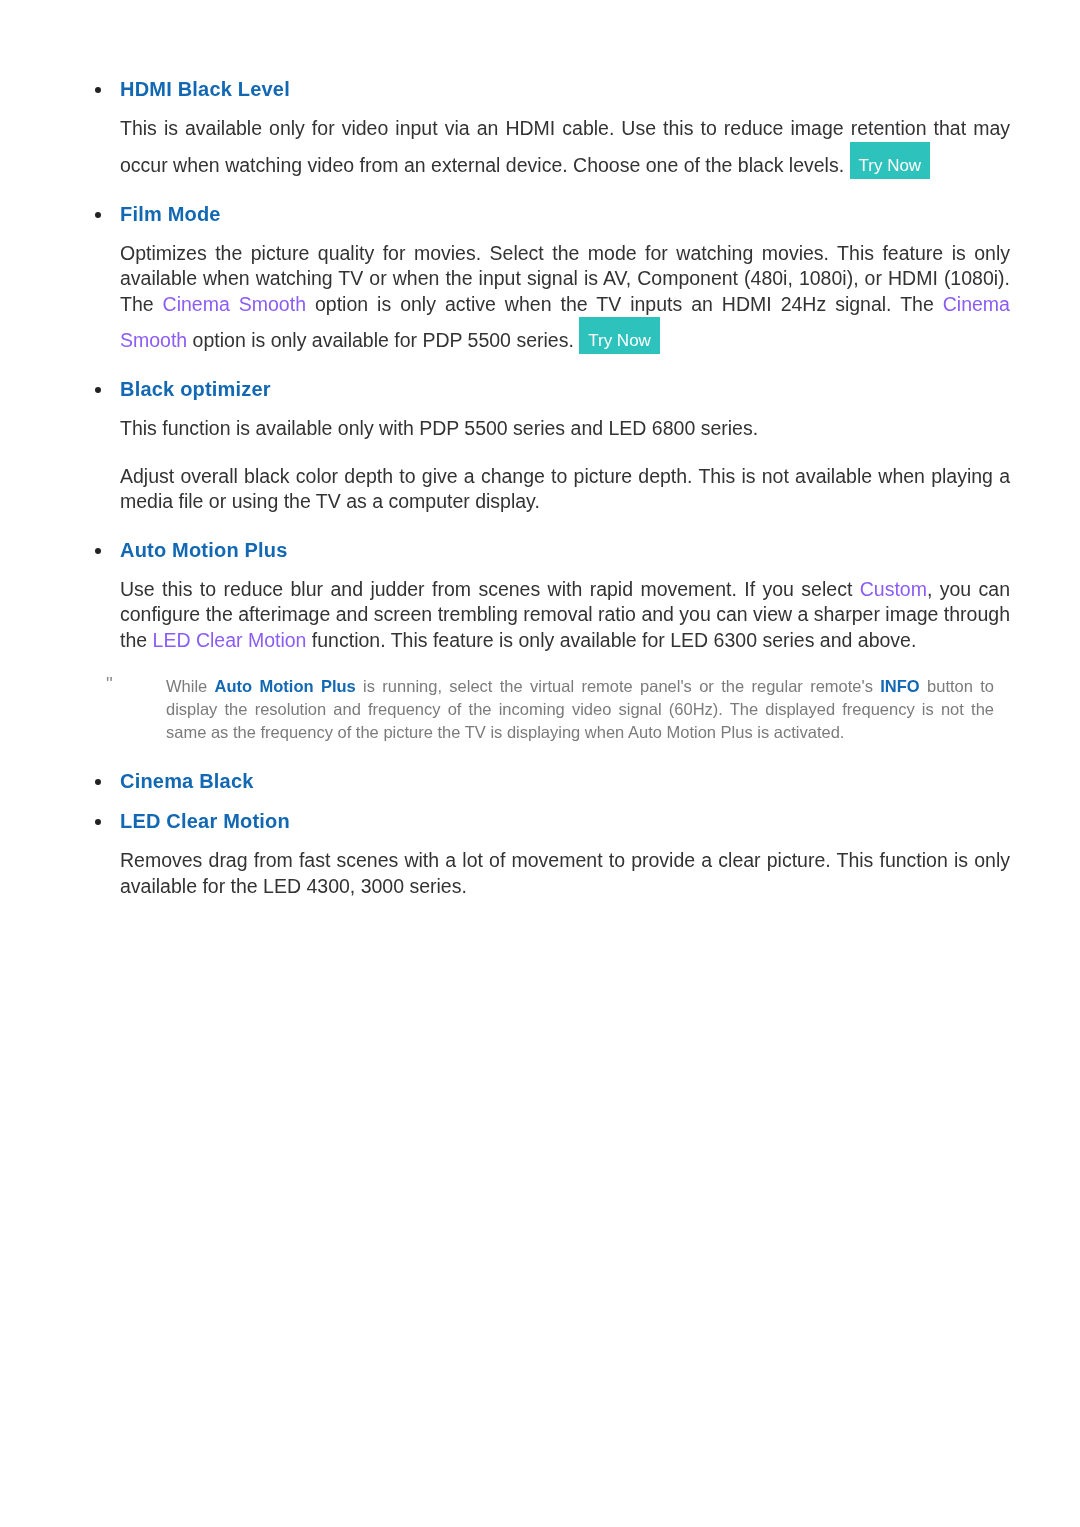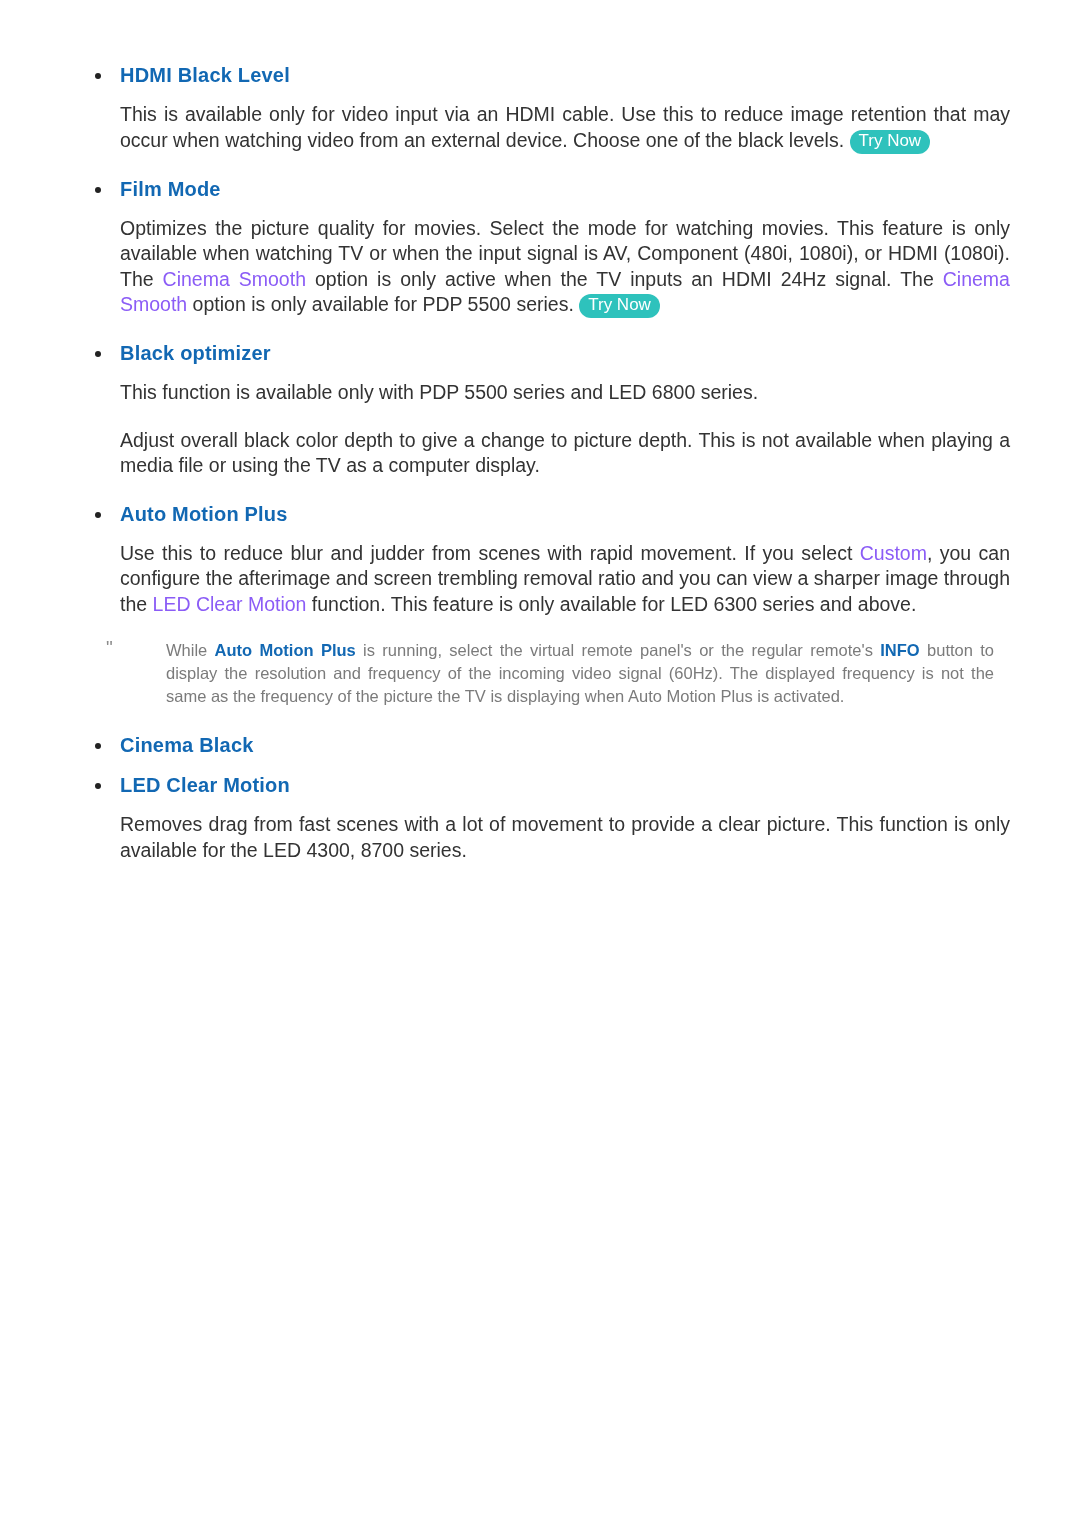--- a/index.html
+++ b/index.html
@@ -25,21 +25,21 @@
   }
 
   .content {
     width: 940px;
   }
 
   
   .section-heading {
     position: relative;
     padding-left: 50px;
-    margin: 0 0 14px 0;
+    margin: 14px 0 14px 0;
     font-size: 20px;
     font-weight: bold;
     line-height: 26px;
     color: #1268b3;
     letter-spacing: 0.2px;
   }
   .section-heading .bullet {
     position: absolute;
     left: 25px;
     top: 11px;
@@ -62,22 +62,22 @@
 
   .link {
     color: #8b5cf6;
   }
 
   
   .try-now {
     display: inline-block;
     background: #2ec2bc;
     color: #ffffff;
-    border-radius: 12px;
-    padding: 1px 9px 3px 9px;
+    border-radius: 0;
+    padding: 14px 9px 3px 9px;
     font-size: 17px;
     line-height: 20px;
     vertical-align: 1px;
     white-space: nowrap;
   }
 
   
   .note-block {
     position: relative;
     margin: 0 0 24px 0;
@@ -129,16 +129,16 @@
         <div class="note-block">
           <span class="note-marker">"</span>
           <p class="note-text"><span>While </span><span class="link-strong">Auto Motion Plus</span><span> is running, select the virtual remote panel's or the regular remote's </span><span class="link-strong">INFO</span><span> button to display the resolution and frequency of the incoming video signal (60Hz). The displayed frequency is not the same as the frequency of the picture the TV is displaying when Auto Motion Plus is activated.</span></p>
         </div>
       </div>
       <div>
         <div class="section-heading"><span class="bullet"></span><span>Cinema Black</span></div>
       </div>
       <div>
         <div class="section-heading"><span class="bullet"></span><span>LED Clear Motion</span></div>
-        <p class="body-text"><span>Removes drag from fast scenes with a lot of movement to provide a clear picture. This function is only available for the LED 4300, 8700 series.</span></p>
+        <p class="body-text"><span>Removes drag from fast scenes with a lot of movement to provide a clear picture. This function is only available for the LED 4300, 3000 series.</span></p>
       </div>
     </div>
 </div>
 
 </body></html>

